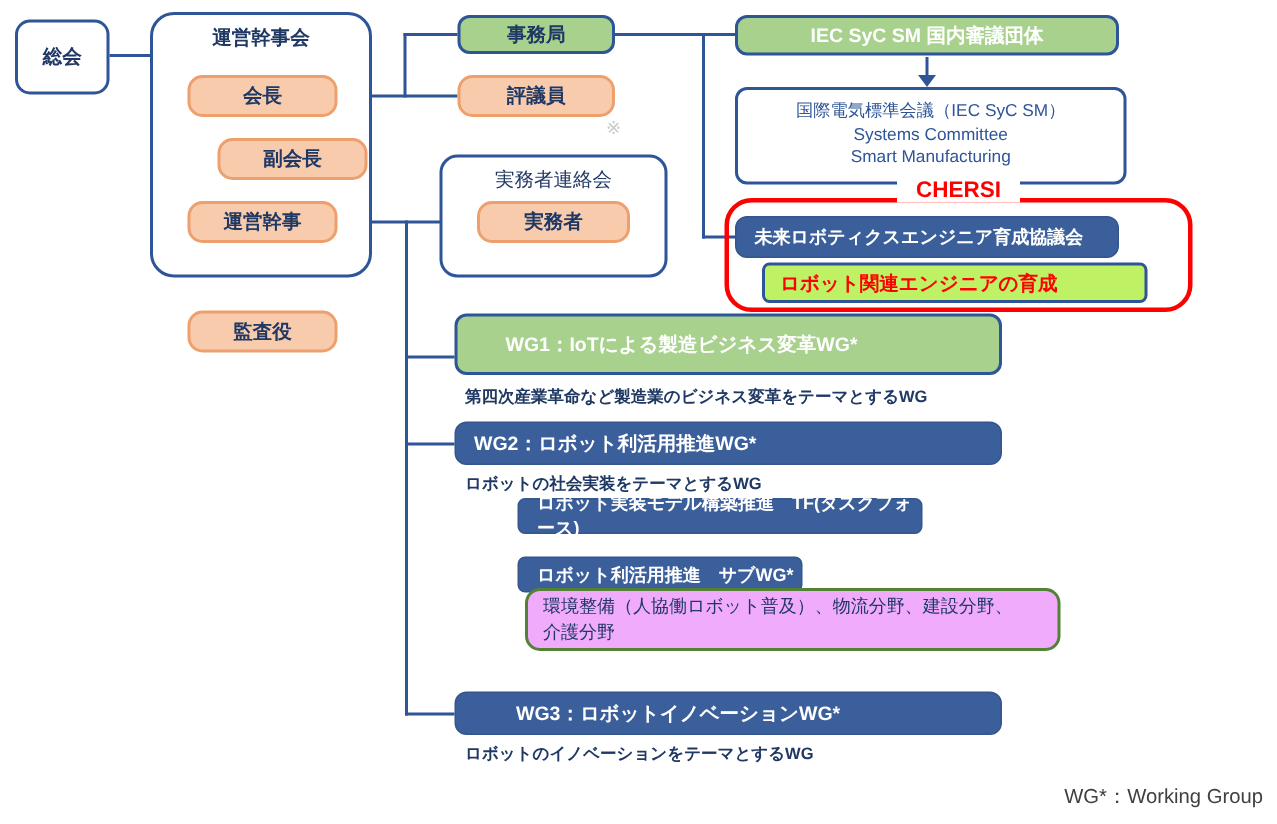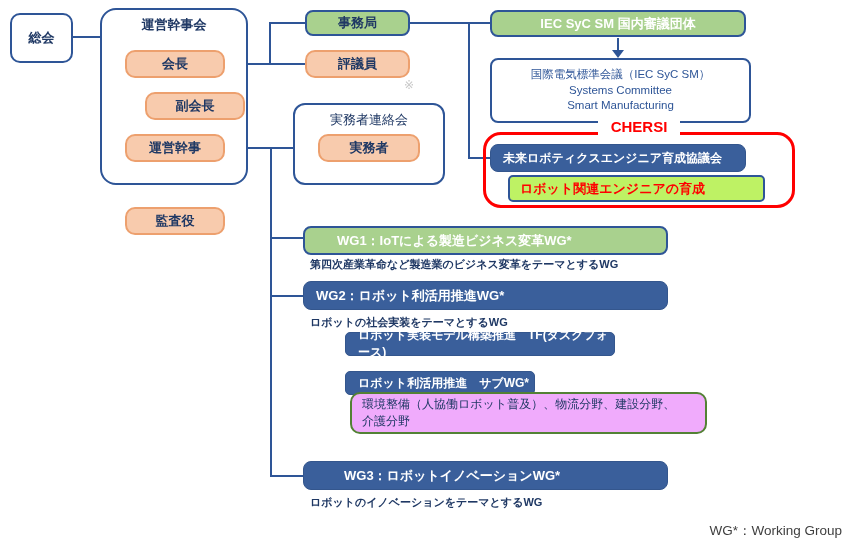--- a/index.html
+++ b/index.html
@@ -86,21 +86,21 @@
 
   <div style="position:absolute;left:483px;top:132px;width:312px;height:76px;border:3px solid #FF0000;border-radius:18px;box-sizing:border-box;z-index:3;pointer-events:none;"></div>
   <div style="position:absolute;left:598px;top:118px;width:82px;text-align:center;background:#fff;color:#FF0000;font-weight:bold;font-size:15px;z-index:4;">CHERSI</div>
   <div class="box dkblue z2 leftpad" style="left:490px;top:144px;width:256px;height:28px;border-radius:8px;font-size:12px;">
     <span>未来ロボティクスエンジニア育成協議会</span>
   </div>
   <div class="box z2" style="left:508px;top:175px;width:257px;height:27px;background:#bef264;border:2px solid #2E5597;border-radius:5px;justify-content:flex-start;padding-left:10px;">
     <span style="color:#FF0000;font-weight:bold;font-size:13px;">ロボット関連エンジニアの育成</span>
   </div>
 
-  <div class="box green z2 leftpad" style="left:303px;top:226px;width:365px;height:29px;border-radius:8px;padding-left:32px;">
+  <div class="box green z2 leftpad" style="left:303px;top:209px;width:365px;height:41px;border-radius:8px;padding-left:32px;">
     <span style="color:#fff;font-weight:bold;font-size:13px;">WG1：IoTによる製造ビジネス変革WG*</span>
   </div>
   <div class="caption" style="left:310px;top:257px;">第四次産業革命など製造業のビジネス変革をテーマとするWG</div>
 
   <div class="box dkblue z2 leftpad" style="left:303px;top:281px;width:365px;height:29px;border-radius:8px;font-size:13px;">
     <span>WG2：ロボット利活用推進WG*</span>
   </div>
   <div class="caption" style="left:310px;top:315px;">ロボットの社会実装をテーマとするWG</div>
 
   <div class="box dkblue z2 leftpad" style="left:345px;top:332px;width:270px;height:24px;border-radius:5px;font-size:12px;">

